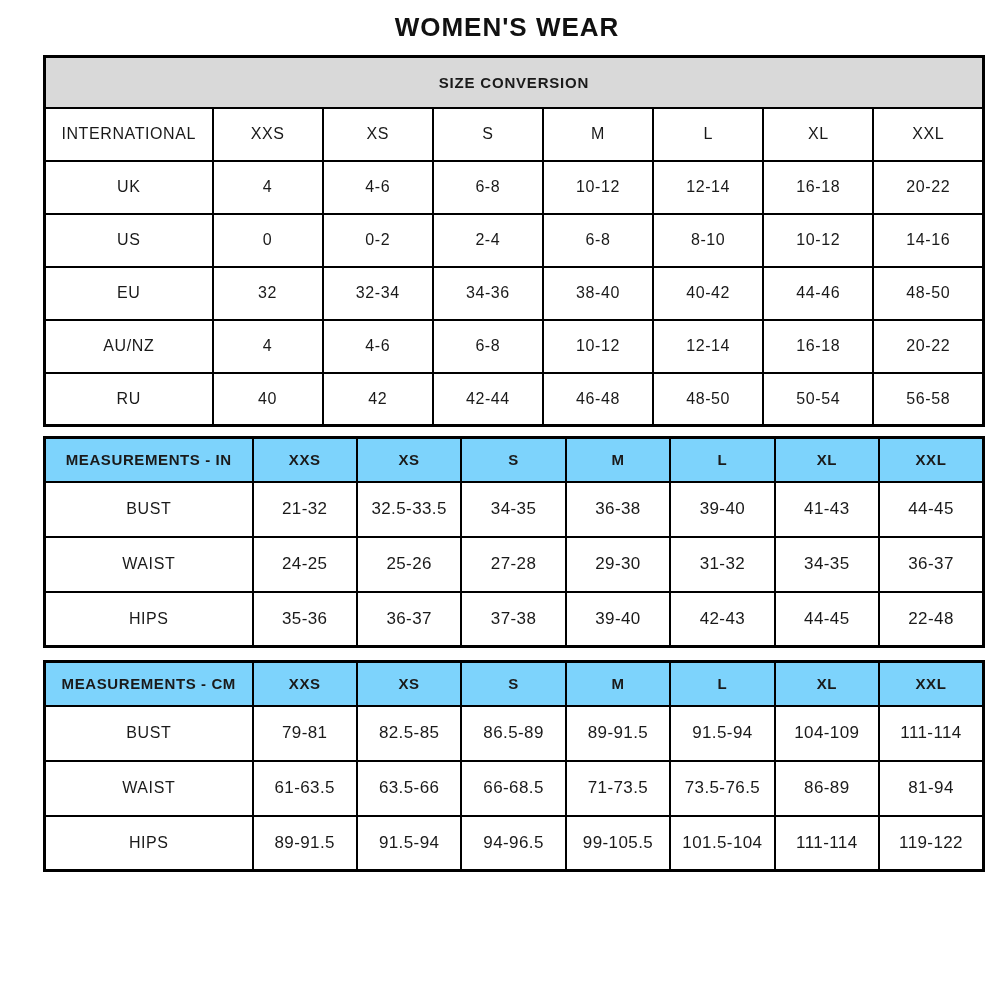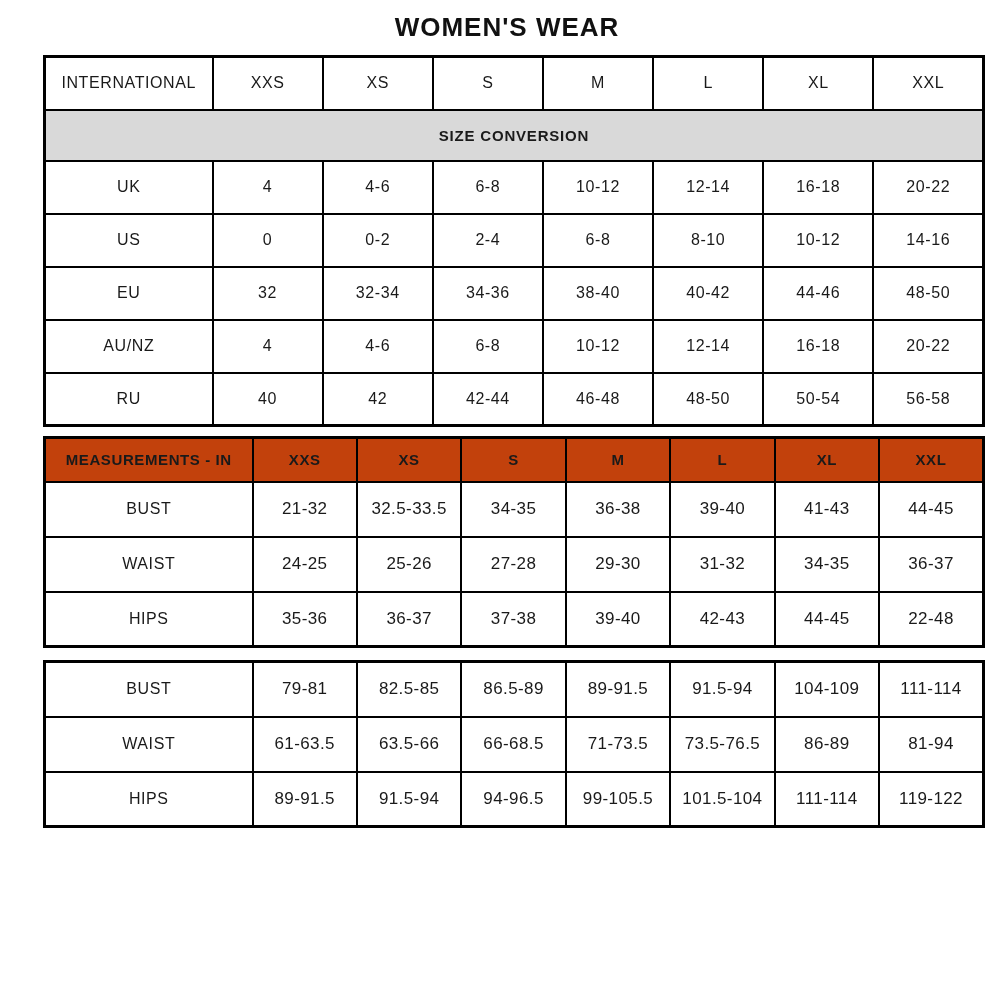--- a/index.html
+++ b/index.html
@@ -40,21 +40,21 @@
     font-size: 15px;
     font-weight: 700;
     letter-spacing: 0.8px;
   }
   .t1 td { height: 53px; font-size: 16px; letter-spacing: 0.6px; }
   
   .t2 { margin-top: 9px; }
   .t3 { margin-top: 12px; }
   .tm .head td {
     height: 44px;
-    background: #c2410c;
+    background: #7dd3fc;
     font-size: 15px;
     font-weight: 700;
     letter-spacing: 0.6px;
   }
   .tm .body td { height: 55px; font-size: 17px; letter-spacing: 0.4px; }
   .tm .body td.rlabel { font-size: 16px; letter-spacing: 0.6px; margin-top: 36px; }
 </style>
 </head>
 <body>
 
@@ -67,32 +67,32 @@
         <col style="width:168px">
         <col>
         <col>
         <col>
         <col>
         <col>
         <col>
         <col>
       </colgroup>
     <tbody>
+      <tr>
+        <td colspan="8" class="band-cell">SIZE CONVERSION</td>
+      </tr>
       <tr>
         <td>INTERNATIONAL</td>
         <td>XXS</td>
         <td>XS</td>
         <td>S</td>
         <td>M</td>
         <td>L</td>
         <td>XL</td>
         <td>XXL</td>
-      </tr>
-      <tr>
-        <td colspan="8" class="band-cell">SIZE CONVERSION</td>
       </tr>
       <tr>
         <td>UK</td>
         <td>4</td>
         <td>4-6</td>
         <td>6-8</td>
         <td>10-12</td>
         <td>12-14</td>
         <td>16-18</td>
         <td>20-22</td>
@@ -200,20 +200,30 @@
         <col style="width:208px">
         <col>
         <col>
         <col>
         <col>
         <col>
         <col>
         <col>
       </colgroup>
     <tbody>
+      <tr class="head">
+        <td>MEASUREMENTS - CM</td>
+        <td>XXS</td>
+        <td>XS</td>
+        <td>S</td>
+        <td>M</td>
+        <td>L</td>
+        <td>XL</td>
+        <td>XXL</td>
+      </tr>
       <tr class="body">
         <td class="rlabel">BUST</td>
         <td>79-81</td>
         <td>82.5-85</td>
         <td>86.5-89</td>
         <td>89-91.5</td>
         <td>91.5-94</td>
         <td>104-109</td>
         <td>111-114</td>
       </tr>

